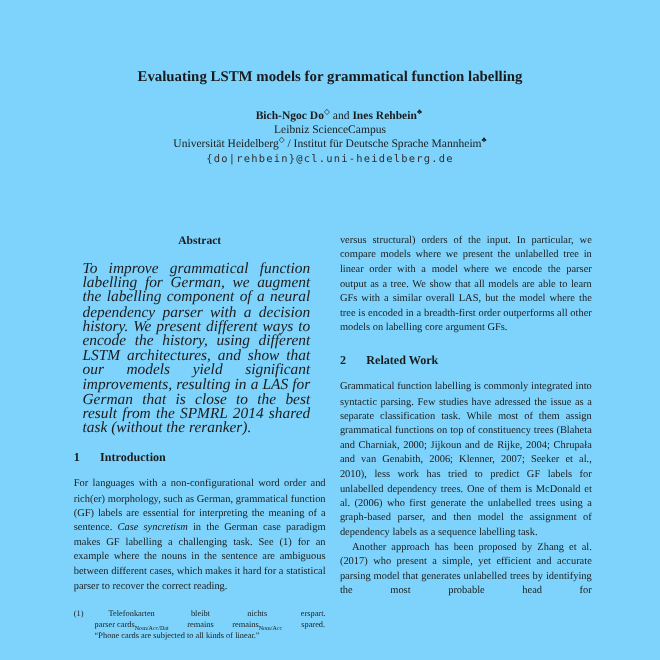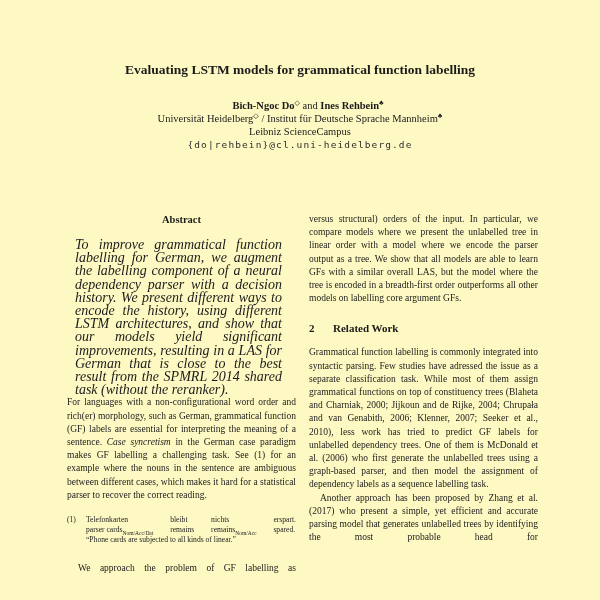--- a/index.html
+++ b/index.html
@@ -1,19 +1,19 @@
 <!DOCTYPE html>
 <html lang="en"><head>
 <meta charset="utf-8">
 <style>
   html,body{margin:0;padding:0;background:#ffffff;}
   .page{
     position:relative;
     width:600px;height:600px;
-    background:#fef9c3;
+    background:#7dd3fc;
     color:#1b1b1b;
     font-family:"Liberation Serif", serif;
     overflow:hidden;
     -webkit-font-smoothing:antialiased;
   }
   
   .header{position:absolute;top:0;left:0;width:600px;text-align:center;}
   .paper-title{
     margin:61px 0 0 0;
     font-size:13.5px;font-weight:bold;line-height:17px;
@@ -43,55 +43,58 @@
     margin:14px 0 11px 0;
   }
   .col-right .sec-head{margin-top:17px;}
   .sec-num{display:inline-block;min-width:24px;}
   .indent{text-indent:11px;}
   .justify-last{text-align-last:justify;}
   
   .example{margin-top:13px;font-size:7.6px;line-height:9.6px;}
   .ex-main{display:flex;align-items:flex-start;}
   .ex-label{flex:0 0 19px;}
-  .ex-cols{display:flex;flex:1;justify-content:space-between;}
+  .ex-cols{display:flex;flex:1;justify-content:space-between;text-align:center;}
   .ex-col{margin-right:4px;}
   .ex-col:last-child{margin-right:0;}
   .ex-word{white-space:nowrap;}
   .ex-gloss{white-space:nowrap;}
   .ex-gloss sub{font-size:5.5px;line-height:0;}
   .ex-translation{margin:1px 0 0 19px;}
   .last-para{margin-top:17px;}
 </style>
 </head>
 <body>
 
 <div class="page">
 
   <div class="header">
     <div class="paper-title">Evaluating LSTM models for grammatical function labelling</div>
 
     <div class="author-line">
       <span class="author-name">Bich-Ngoc Do</span><span class="author-mark">◇</span><span> and </span><span class="author-name">Ines Rehbein</span><span class="author-mark">♣</span>
     </div>
 
+    <div class="affil-line">Leibniz ScienceCampus</div>
+
     <div class="affil-line">
       <span>Universität Heidelberg</span><span class="author-mark">◇</span><span> / </span><span>Institut für Deutsche Sprache Mannheim</span><span class="author-mark">♣</span>
     </div>
-
-    <div class="affil-line">Leibniz ScienceCampus</div>
 
     <div class="email-line">{do|rehbein}@cl.uni-heidelberg.de</div>
   </div>
 
   <div class="col col-left">
 
     <div class="abstract-head">Abstract</div>
     <p class="abstract-body">To improve grammatical function labelling for German, we augment the labelling component of a neural dependency parser with a decision history. We present different ways to encode the history, using different LSTM architectures, and show that our models yield significant improvements, resulting in a LAS for German that is close to the best result from the SPMRL 2014 shared task (without the reranker).</p>
 
+    <h2 class="sec-head">
+      <span class="sec-num">1</span><span>Introduction</span>
+    </h2>
 
     <p class="body-text"><span>For languages with a non-configurational word order and rich(er) morphology, such as German, grammatical function (GF) labels are essential for interpreting the meaning of a sentence. </span><i>Case syncretism</i><span> in the German case paradigm makes GF labelling a challenging task. See (1) for an example where the nouns in the sentence are ambiguous between different cases, which makes it hard for a statistical parser to recover the correct reading.</span></p>
 
     <div class="example">
       <div class="ex-main">
         <span class="ex-label">(1)</span>
         <div class="ex-cols">
           <div class="ex-col">
             <div class="ex-word">Telefonkarten</div>
             <div class="ex-gloss"><span>parser cards</span><sub>Nom/Acc/Dat</sub></div>

